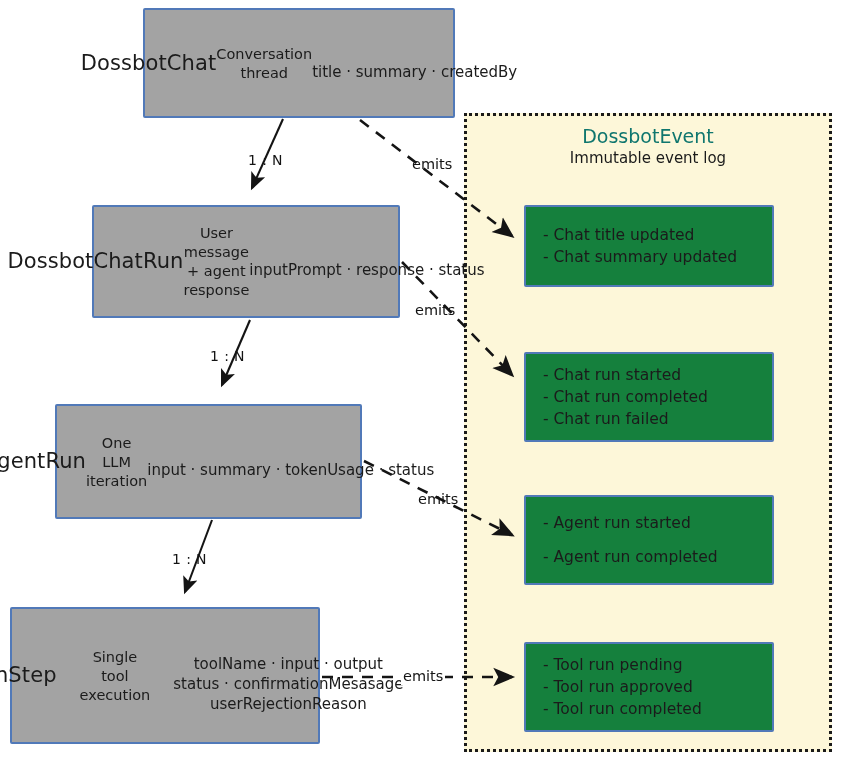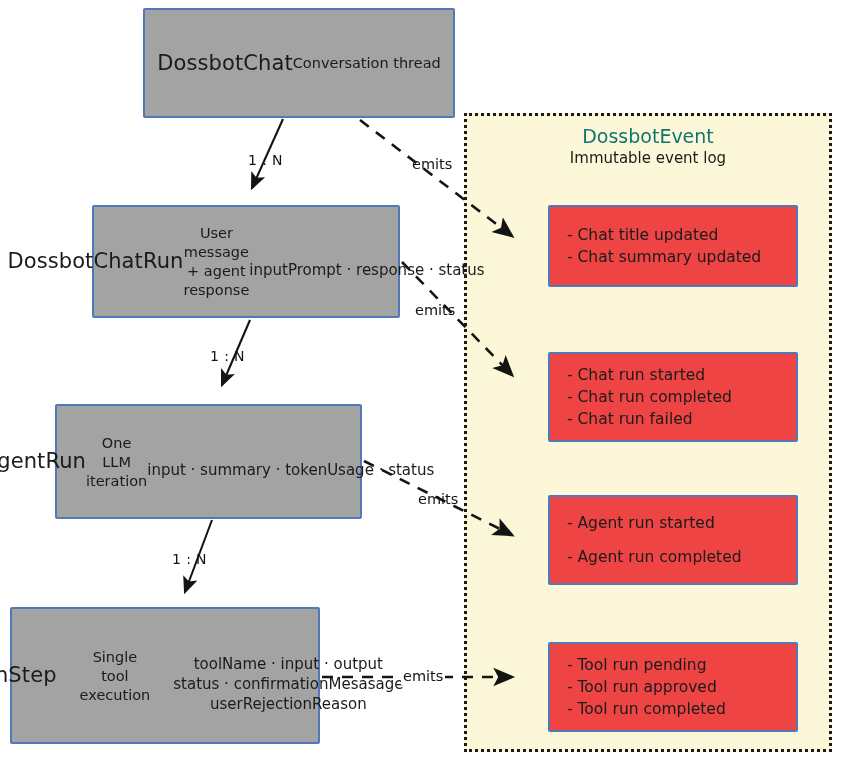--- a/index.html
+++ b/index.html
@@ -71,28 +71,27 @@
   .event-group .eg-sub {
     text-align: center;
     font-size: 15px;
     line-height: 19px;
     color: #1b1b1b;
     margin-top: 1px;
   }
   .event-box {
     position: absolute;
     box-sizing: border-box;
-    background: #ef4444;
+    background: #15803d;
     border: 2px solid #5179b8;
     border-radius: 2px;
     display: flex;
     flex-direction: column;
     justify-content: center;
     padding-left: 17px;
-    margin-left: 24px;
   }
   .event-box div {
     font-size: 15.5px;
     line-height: 22px;
     color: #1b1b1b;
     white-space: nowrap;
   }
   .edge-label {
     position: absolute;
     font-size: 14.5px;
@@ -134,20 +133,23 @@
       <path d="M360,120 L512,236"></path>
       <path d="M402,262 L512,375"></path>
       <path d="M364,461 L512,535"></path>
       <path d="M322,677 L512,677"></path>
     </g>
   </svg>
 
   <div class="node" style="left:143px; top:8px; width:312px; height:110px;">
     <div class="n-title">DossbotChat</div>
     <div class="n-sub">Conversation thread</div>
+    <div class="n-fields">
+      <div>title · summary · createdBy</div>
+    </div>
   </div>
 
   <div class="node" style="left:92px; top:205px; width:308px; height:113px;text-align:center;">
     <div class="n-title">DossbotChatRun</div>
     <div class="n-sub">User message + agent response</div>
     <div class="n-fields">
       <div>inputPrompt · response · status</div>
     </div>
   </div>
 

